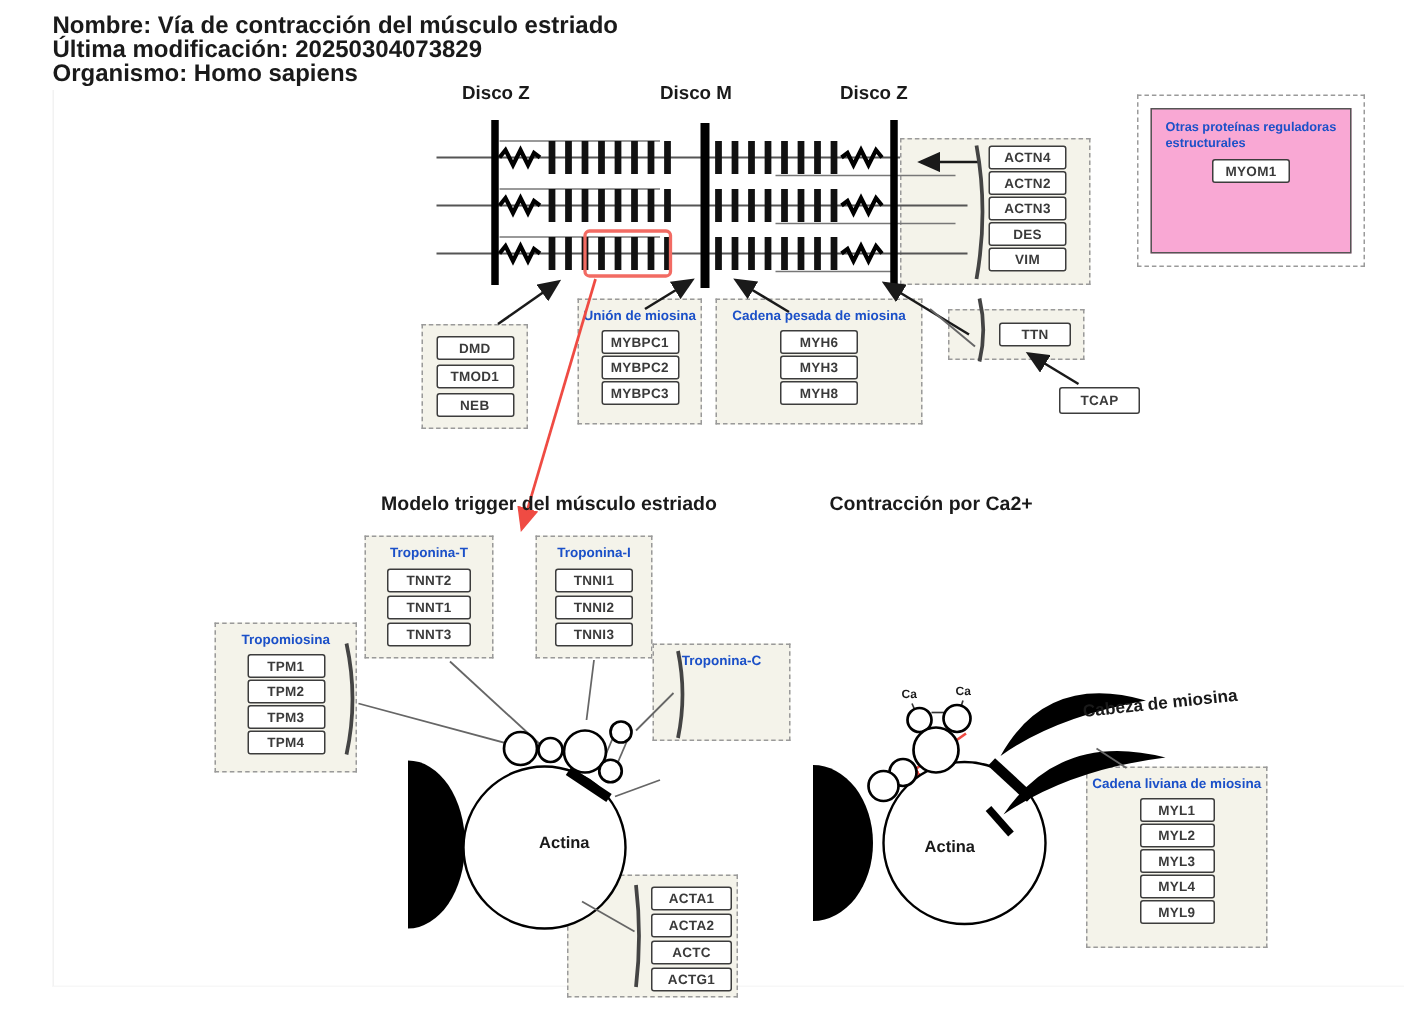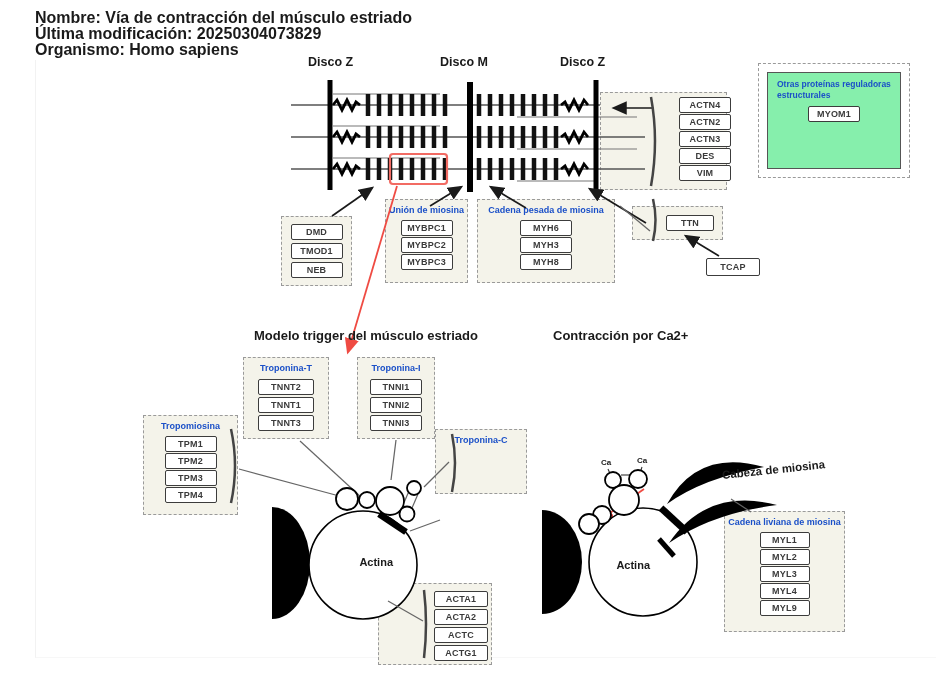--- a/index.html
+++ b/index.html
@@ -29,24 +29,24 @@
        background:#f4f3ea;display:flex;flex-direction:column;}
   .grp-title{font-size:9px;font-weight:bold;color:#1b50c8;text-align:center;
        margin:5px 2px 2px 2px;line-height:11px;}
   .grp-genes{display:flex;flex-direction:column;align-items:center;gap:2px;margin-top:3px;}
   .gene{box-sizing:border-box;width:52px;height:16px;background:#fff;
        border:1.5px solid #3c3c3c;border-radius:2px;display:flex;align-items:center;
        justify-content:center;font-size:9px;font-weight:600;color:#3a3a3a;letter-spacing:.2px;}
   .gene.standalone{position:absolute;}
 
   #grp-actn{left:600px;top:92px;width:127px;height:98px;}
-  #grp-actn .grp-genes{align-items:flex-start;padding-left:78px;gap:1px;margin-top:4px;}
+  #grp-actn .grp-genes{align-items:flex-start;padding-left:58px;gap:1px;margin-top:4px;}
   #grp-otras{left:758px;top:63px;width:152px;height:115px;background:transparent;}
   #grp-otras .inner-box{box-sizing:border-box;margin:8px;border:1.5px solid #555;
-       background:#86efac;flex:1;display:flex;flex-direction:column;}
+       background:#f9a8d4;flex:1;display:flex;flex-direction:column;}
   #grp-otras .grp-title{text-align:left;margin:6px 6px 2px 9px;font-size:8.5px;}
   #grp-dmd{left:281px;top:216px;width:71px;height:70px;}
   #grp-dmd .grp-genes{margin-top:7px;gap:3px;}
   #grp-union{left:385px;top:199px;width:83px;height:84px;}
   #grp-union .grp-genes{gap:1px;margin-top:2px;}
   #grp-pesada{left:477px;top:199px;width:138px;height:84px;}
   #grp-pesada .grp-genes{gap:1px;margin-top:2px;}
   #grp-ttn{left:632px;top:206px;width:91px;height:34px;}
   #grp-ttn .grp-genes{align-items:flex-start;padding-left:33px;margin-top:8px;}
   #grp-ttn .gene{width:48px;}

